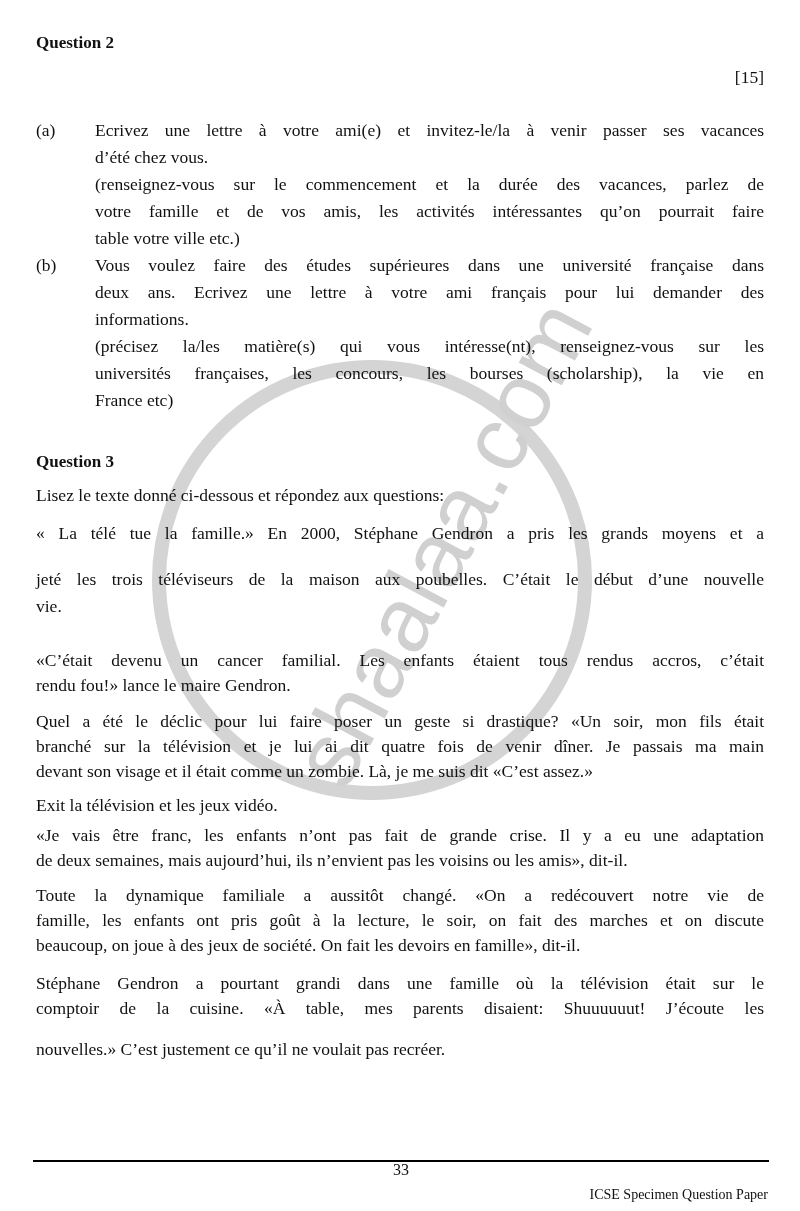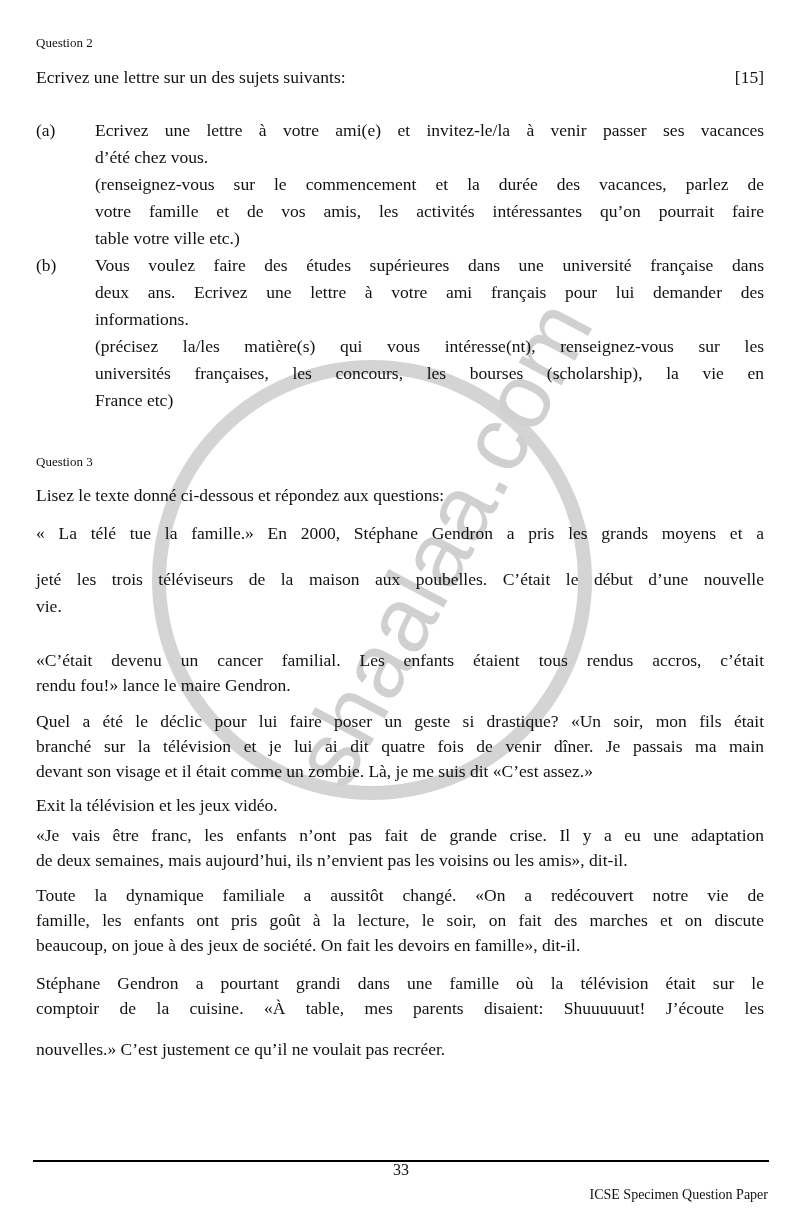--- a/index.html
+++ b/index.html
@@ -15,21 +15,21 @@
     z-index: 0;
   }
   .watermark-text {
     position: absolute; left: 206px; top: 540px; width: 420px;
     transform: rotate(-62deg); transform-origin: center;
     font-family: "Liberation Sans", "DejaVu Sans", sans-serif;
     font-size: 92px; color: #d0d0d0; letter-spacing: 1px; z-index: 0;
     white-space: nowrap;
   }
   .content { position: absolute; left: 36px; top: 0; width: 728px; z-index: 1; font-size: 17.5px; line-height: 26.7px; }
-  .q-title { position: absolute; left: 0; font-weight: normal; font-size: 13px; }
+  .q-title { position: absolute; left: 0; font-weight: bold; font-size: 17px; }
   .line { position: absolute; left: 0; width: 728px; white-space: nowrap; }
   .just { text-align: justify; text-align-last: justify; }
   .marks { position: absolute; right: 0; }
   .label { position: absolute; left: 0; }
   .sub { position: absolute; left: 59px; width: 669px; }
   .footer-rule { position: absolute; left: 33px; top: 1160px; width: 736px; height: 2px; background: #000; }
   .page-num { position: absolute; left: 393px; top: 1161px; font-size: 16px; }
   .footer-right { position: absolute; right: 32px; top: 1167px; font-size: 14px; margin-top: 20px; }
   .footer-left { position: absolute; left: 12px; top: 1172px; font-family: "Liberation Sans", "DejaVu Sans", sans-serif; font-size: 19px; color: #111; }
 </style>
@@ -38,21 +38,20 @@
 
 <div class="page">
 
   <div class="watermark"></div>
   <div class="watermark-text">shaalaa.com</div>
 
   <div class="content">
 
     <div class="q-title" style="top:30px;">Question 2</div>
     <div class="line" style="top:64px;">
-      <span>Ecrivez une lettre sur un des sujets suivants:</span>
       <span class="marks">[15]</span>
     </div>
 
     <div>
       <span class="label" style="top:117px;">(a)</span>
       <div class="sub just" style="top:117px;">Ecrivez une lettre à votre ami(e) et invitez-le/la à venir passer ses vacances</div>
       <div class="sub" style="top:144px;">d’été chez vous.</div>
       <div class="sub just" style="top:171px;">(renseignez-vous sur le commencement et la durée des vacances, parlez de</div>
       <div class="sub just" style="top:198px;">votre famille et de vos amis, les activités intéressantes qu’on pourrait faire</div>
       <div class="sub" style="top:225px;">table votre ville etc.)</div>

